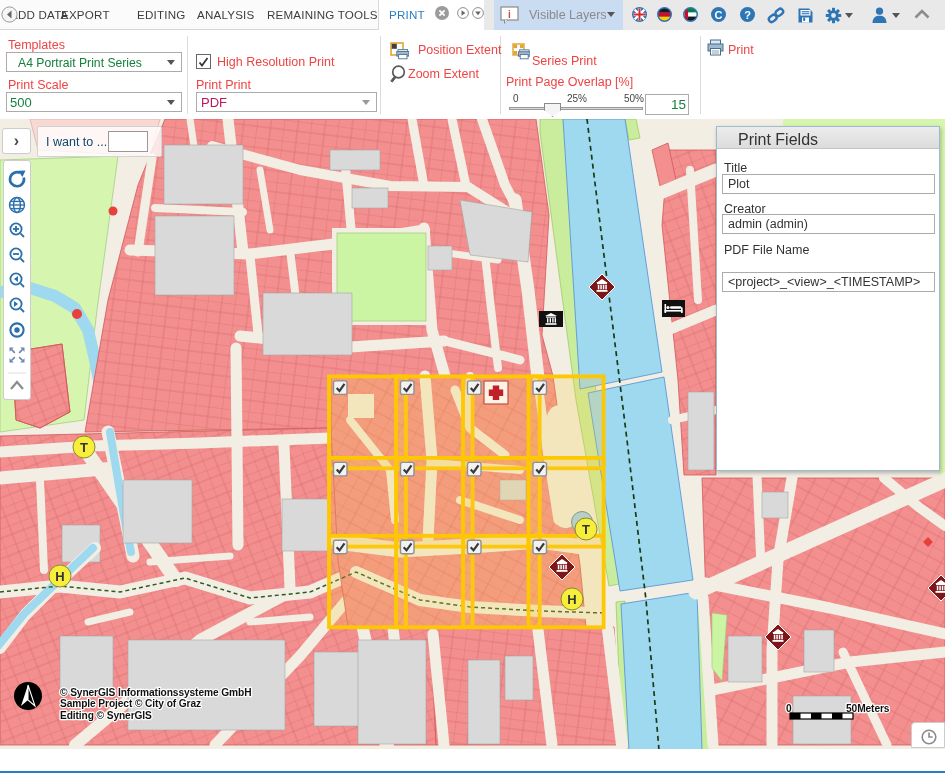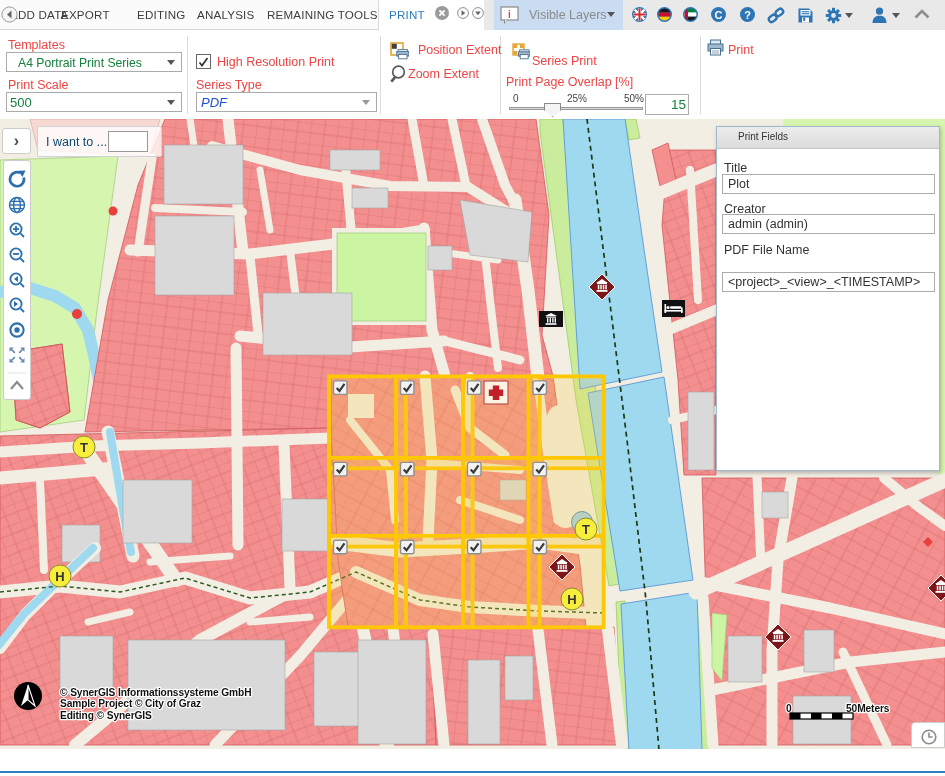--- a/index.html
+++ b/index.html
@@ -30,21 +30,21 @@
 
 #expander { position:absolute; left:2px; top:128px; width:29px; height:26px; background:#fff; border:1px solid #ccc; border-radius:3px; color:#4a4a4a; font-weight:bold; text-align:center; line-height:24px; font-size:16px;}
 #iwant { position:absolute; left:37px; top:126px; width:125px; height:31px; background:rgba(255,255,255,0.78); border:1px solid #d2d2d2; border-radius:2px; }
 #iwant span { position:absolute; left:8px; top:8px; font-size:12.5px; color:#0c4a6e; }
 #iwant input { position:absolute; left:70px; top:4px; width:40px; height:21px; border:1px solid #999; }
 #toolbar { position:absolute; left:3px; top:160px; width:28px; height:240px; background:#fff; border:1px solid #ccc; border-radius:3px; }
 #toolbar svg { display:block; margin:4px auto 0 auto; }
 
 
 #pf { position:absolute; left:716px; top:126px; width:224px; height:345px; background:#fff; border:1px solid #9fb9cf; box-shadow:1px 2px 4px rgba(0,0,0,0.25); }
-#pf .hd { height:22px; background:linear-gradient(#ececec,#dcdcdc); border-bottom:1px solid #c4c4c4; font-size:10px; color:#333; padding:4px 0 16px 21px; }
+#pf .hd { height:22px; background:linear-gradient(#ececec,#dcdcdc); border-bottom:1px solid #c4c4c4; font-size:16px; color:#333; padding:4px 0 16px 21px; }
 #pf .lbl { position:absolute; left:7px; font-size:12.5px; color:#333; }
 #pf input { position:absolute; left:5px; width:213px; height:20px; border:1px solid #ababab; font-size:12.5px; color:#333; padding-left:5px; font-family:"Liberation Sans", sans-serif;}
 
 #clockbtn { position:absolute; left:911px; top:722px; width:34px; height:26px; background:#fff; border:1px solid #ccc; border-radius:4px 0 0 0; }
 </style>
 </head>
 <body>
 <div id="app">
 
   <div id="tabbar">
@@ -179,22 +179,22 @@
     <span class="rlabel" style="left:8px; top:48px;">Print Scale</span>
     <div class="rbox" style="left:6px; top:62px; width:176px; height:20px;">
         <span style="position:absolute; left:3px; top:2px;">500</span>
         <span class="caret"></span>
       </div>
 
     <div style="position:absolute; left:196px; top:24px; width:15px; height:15px; border:1px solid #666; background:#fff;"><svg width="13" height="13" viewBox="0 0 13 13">
           <path d="M2.5 6.5 L5 9.5 L10.5 2" stroke="#333" stroke-width="1.7" fill="none"></path>
         </svg></div>
     <span class="rlabel" style="left:217px; top:25px;">High Resolution Print</span>
-    <span class="rlabel" style="left:196px; top:48px;">Series Type</span>
-    <div class="rbox" style="left:196px; top:62px; width:181px; height:20px; color:#1d4ed8; font-size:13px;font-style:italic;">
+    <span class="rlabel" style="left:196px; top:48px;">Print Print</span>
+    <div class="rbox" style="left:196px; top:62px; width:181px; height:20px; color:#be185d; font-size:13px;">
         <span style="position:absolute; left:4px; top:2px;">PDF</span>
         <span class="caret" style="border-top-color:#999;"></span>
       </div>
 
     <svg style="position:absolute; left:390px; top:12px;" width="19" height="18" viewBox="0 0 19 18">
         <rect x="1" y="1" width="12" height="12" fill="#fff" stroke="#e3a434" stroke-width="1.6"></rect>
         <rect x="1.8" y="1.8" width="5" height="5" fill="#404040"></rect>
         <g>
           <rect x="8" y="7.5" width="9.6" height="3" fill="#dce6ef" stroke="#55809e" stroke-width="0.9"></rect>
           <rect x="6.8" y="9.5" width="12" height="4.6" fill="#9fb9cf" stroke="#49708f" stroke-width="0.9"></rect>

